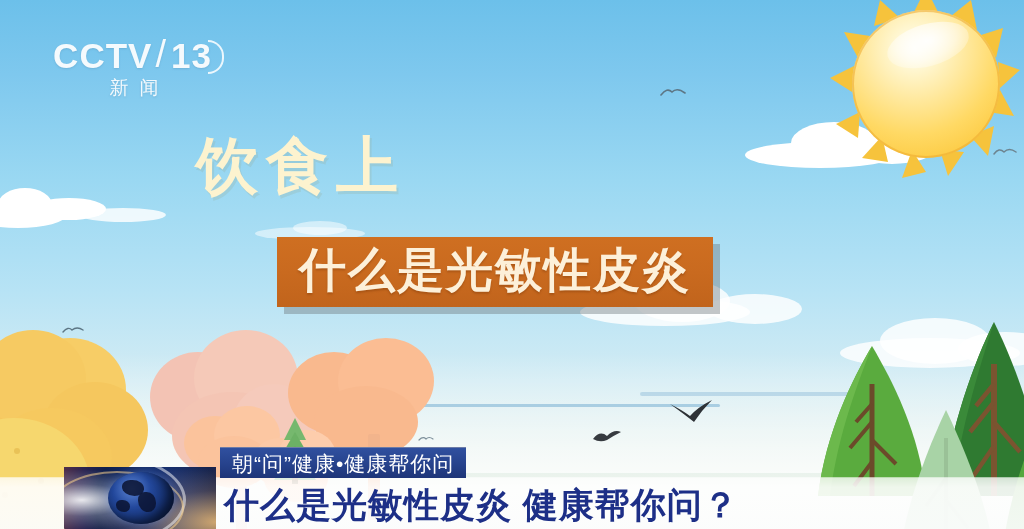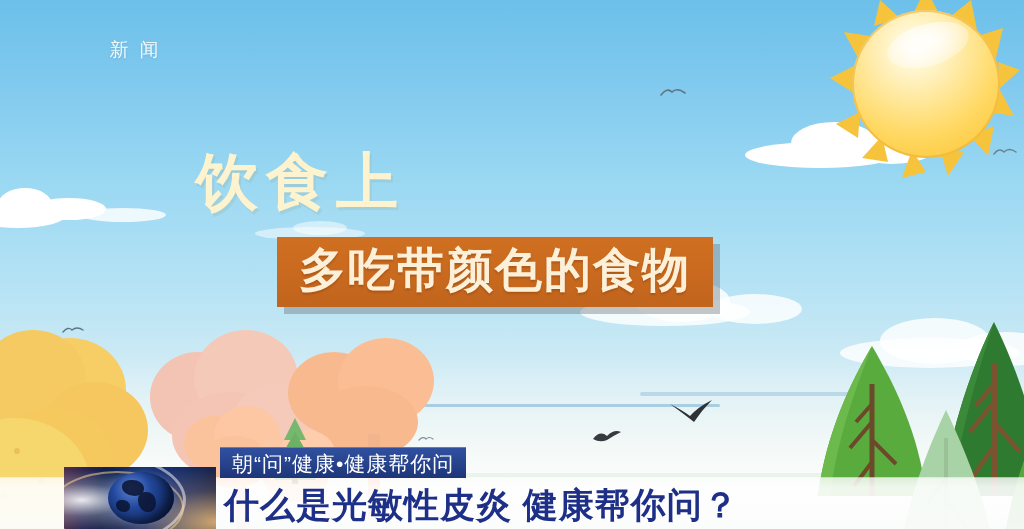--- a/index.html
+++ b/index.html
@@ -144,21 +144,20 @@
   #kicker {
     position: absolute;
     left: 196px; top: 133px;
     font-size: 62px;
     font-weight: 700;
     letter-spacing: 8px;
     color: #fdf3cf;
     text-shadow: 2px 3px 0 rgba(150,170,140,.22);
     white-space: nowrap;
     line-height: 1.05;
-    margin-top: 16px;
   }
   #banner {
     position: absolute;
     left: 277px; top: 237px;
     padding: 8px 22px 11px 22px;
     background: linear-gradient(to bottom, #cf6f21 0%, #c96a1f 50%, #c1641c 100%);
     box-shadow: 7px 7px 0 rgba(110,120,125,.42);
   }
   #banner-text {
     font-size: 47px;
@@ -427,27 +426,32 @@
   </div>
 
   <div class="conifer" style="left:1000px; top:410px;">
     <svg width="90" height="140" viewBox="0 0 90 140">
       <path d="M44 2 C62 38 80 88 84 130 L4 130 C10 88 26 38 44 2 Z" fill="#55a73e"></path>
       <path d="M44 34 L44 136" stroke="#6b4a2a" stroke-width="4.5" fill="none"></path>
     </svg>
   </div>
 
   <div id="logo">
+    <div id="logo-main">
+      <span id="logo-cctv">CCTV</span>
+      <span id="logo-slash">/</span>
+      <span id="logo-13">13</span>
+    </div>
     <div id="logo-sub">新闻</div>
   </div>
 
   <div id="kicker">饮食上</div>
 
   <div id="banner">
-    <div id="banner-text">多吃带颜色的食物</div>
+    <div id="banner-text">什么是光敏性皮炎</div>
   </div>
 
   <div id="lower-third"></div>
 
   <div id="globe">
     <div class="sweep"></div>
     <div class="arc" style="left:-34px; top:-12px; width:150px; height:84px; border-color:rgba(255,255,255,.5); border-width:3px;"></div>
     <div class="arc" style="left:-14px; top:4px; width:130px; height:70px; border-color:rgba(250,210,140,.55); border-width:2px;"></div>
     <div class="sphere">
       <div class="land" style="left:14px; top:8px; width:22px; height:16px;"></div>

